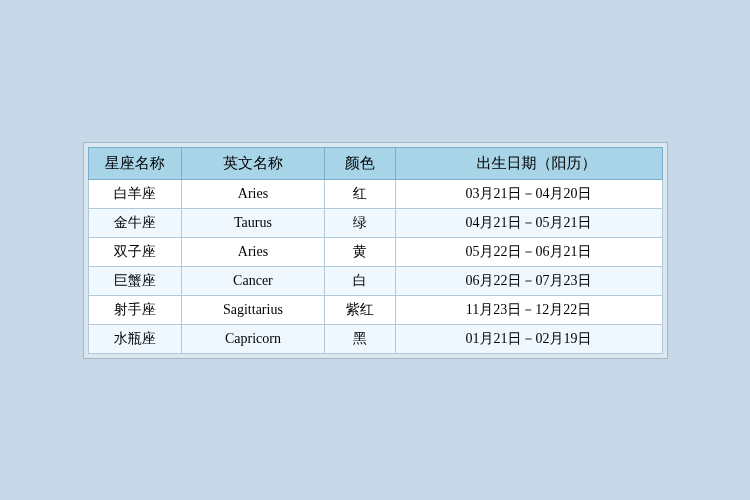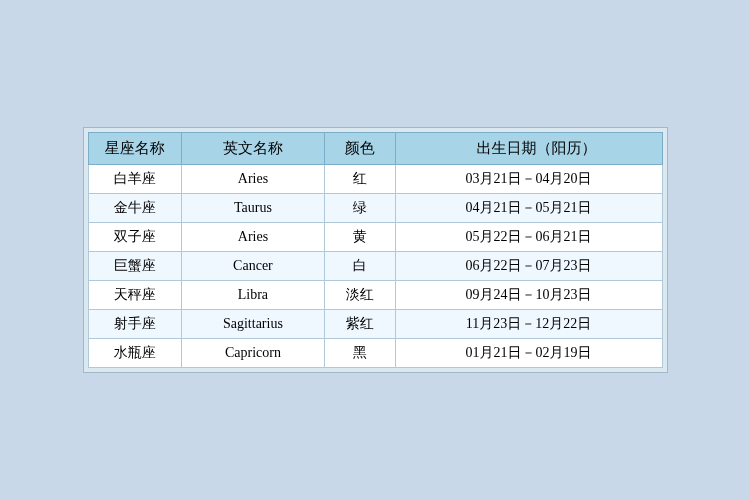--- a/index.html
+++ b/index.html
@@ -91,26 +91,20 @@
           <td>黄</td>
           <td>05月22日－06月21日</td>
         </tr>
         <tr>
           <td>巨蟹座</td>
           <td>Cancer</td>
           <td>白</td>
           <td>06月22日－07月23日</td>
         </tr>
         <tr>
-          <td>天秤座</td>
-          <td>Libra</td>
-          <td>淡红</td>
-          <td>09月24日－10月23日</td>
-        </tr>
-        <tr>
           <td>射手座</td>
           <td>Sagittarius</td>
           <td>紫红</td>
           <td>11月23日－12月22日</td>
         </tr>
         <tr>
           <td>水瓶座</td>
           <td>Capricorn</td>
           <td>黑</td>
           <td>01月21日－02月19日</td>

